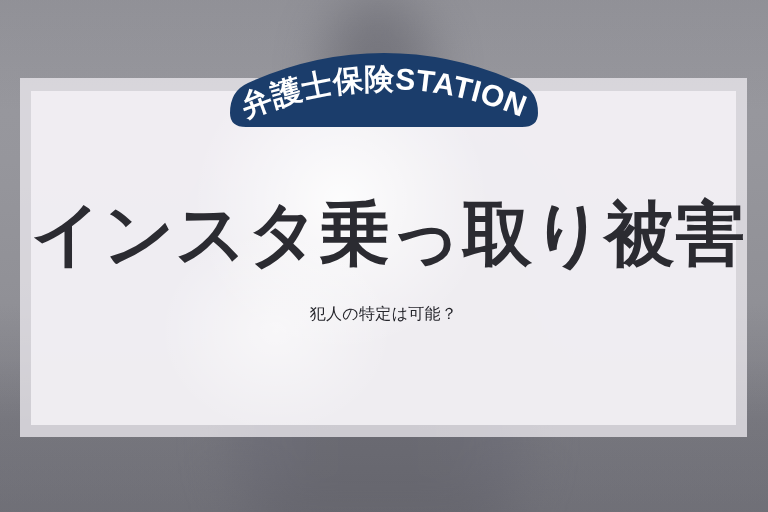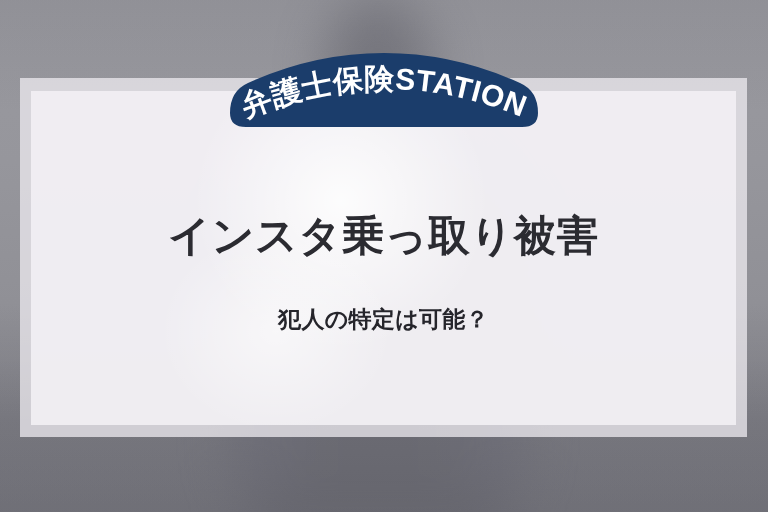--- a/index.html
+++ b/index.html
@@ -182,46 +182,45 @@
     left: 31px;
     top: 91px;
     width: 705px;
     height: 334px;
     display: flex;
     flex-direction: column;
     align-items: center;
     justify-content: flex-start;
   }
   .main-title {
-    margin: 16px;
+    margin: 0;
     padding: 0;
     position: absolute;
     top: 108px;
     left: 0;
     right: 0;
-    text-align: center;
     font-family: "Liberation Sans", "DejaVu Sans", sans-serif;
     font-weight: 700;
-    font-size: 42px;
+    font-size: 70px;
     line-height: 1.0;
     color: #2b2b31;
     letter-spacing: 0.5px;
     white-space: nowrap;
   }
   .sub-lines {
     position: absolute;
     top: 210px;
     left: 0;
     right: 0;
     text-align: center;
   }
   .sub-line {
     font-family: "Liberation Sans", "DejaVu Sans", sans-serif;
-    font-weight: 700;
-    font-size: 23px;
+    font-weight: 400;
+    font-size: 16px;
     line-height: 1.62;
     color: #25252b;
     letter-spacing: 0.3px;
     white-space: nowrap;
   }
 </style>
 </head>
 <body>
 
 <div class="eyecatch">

